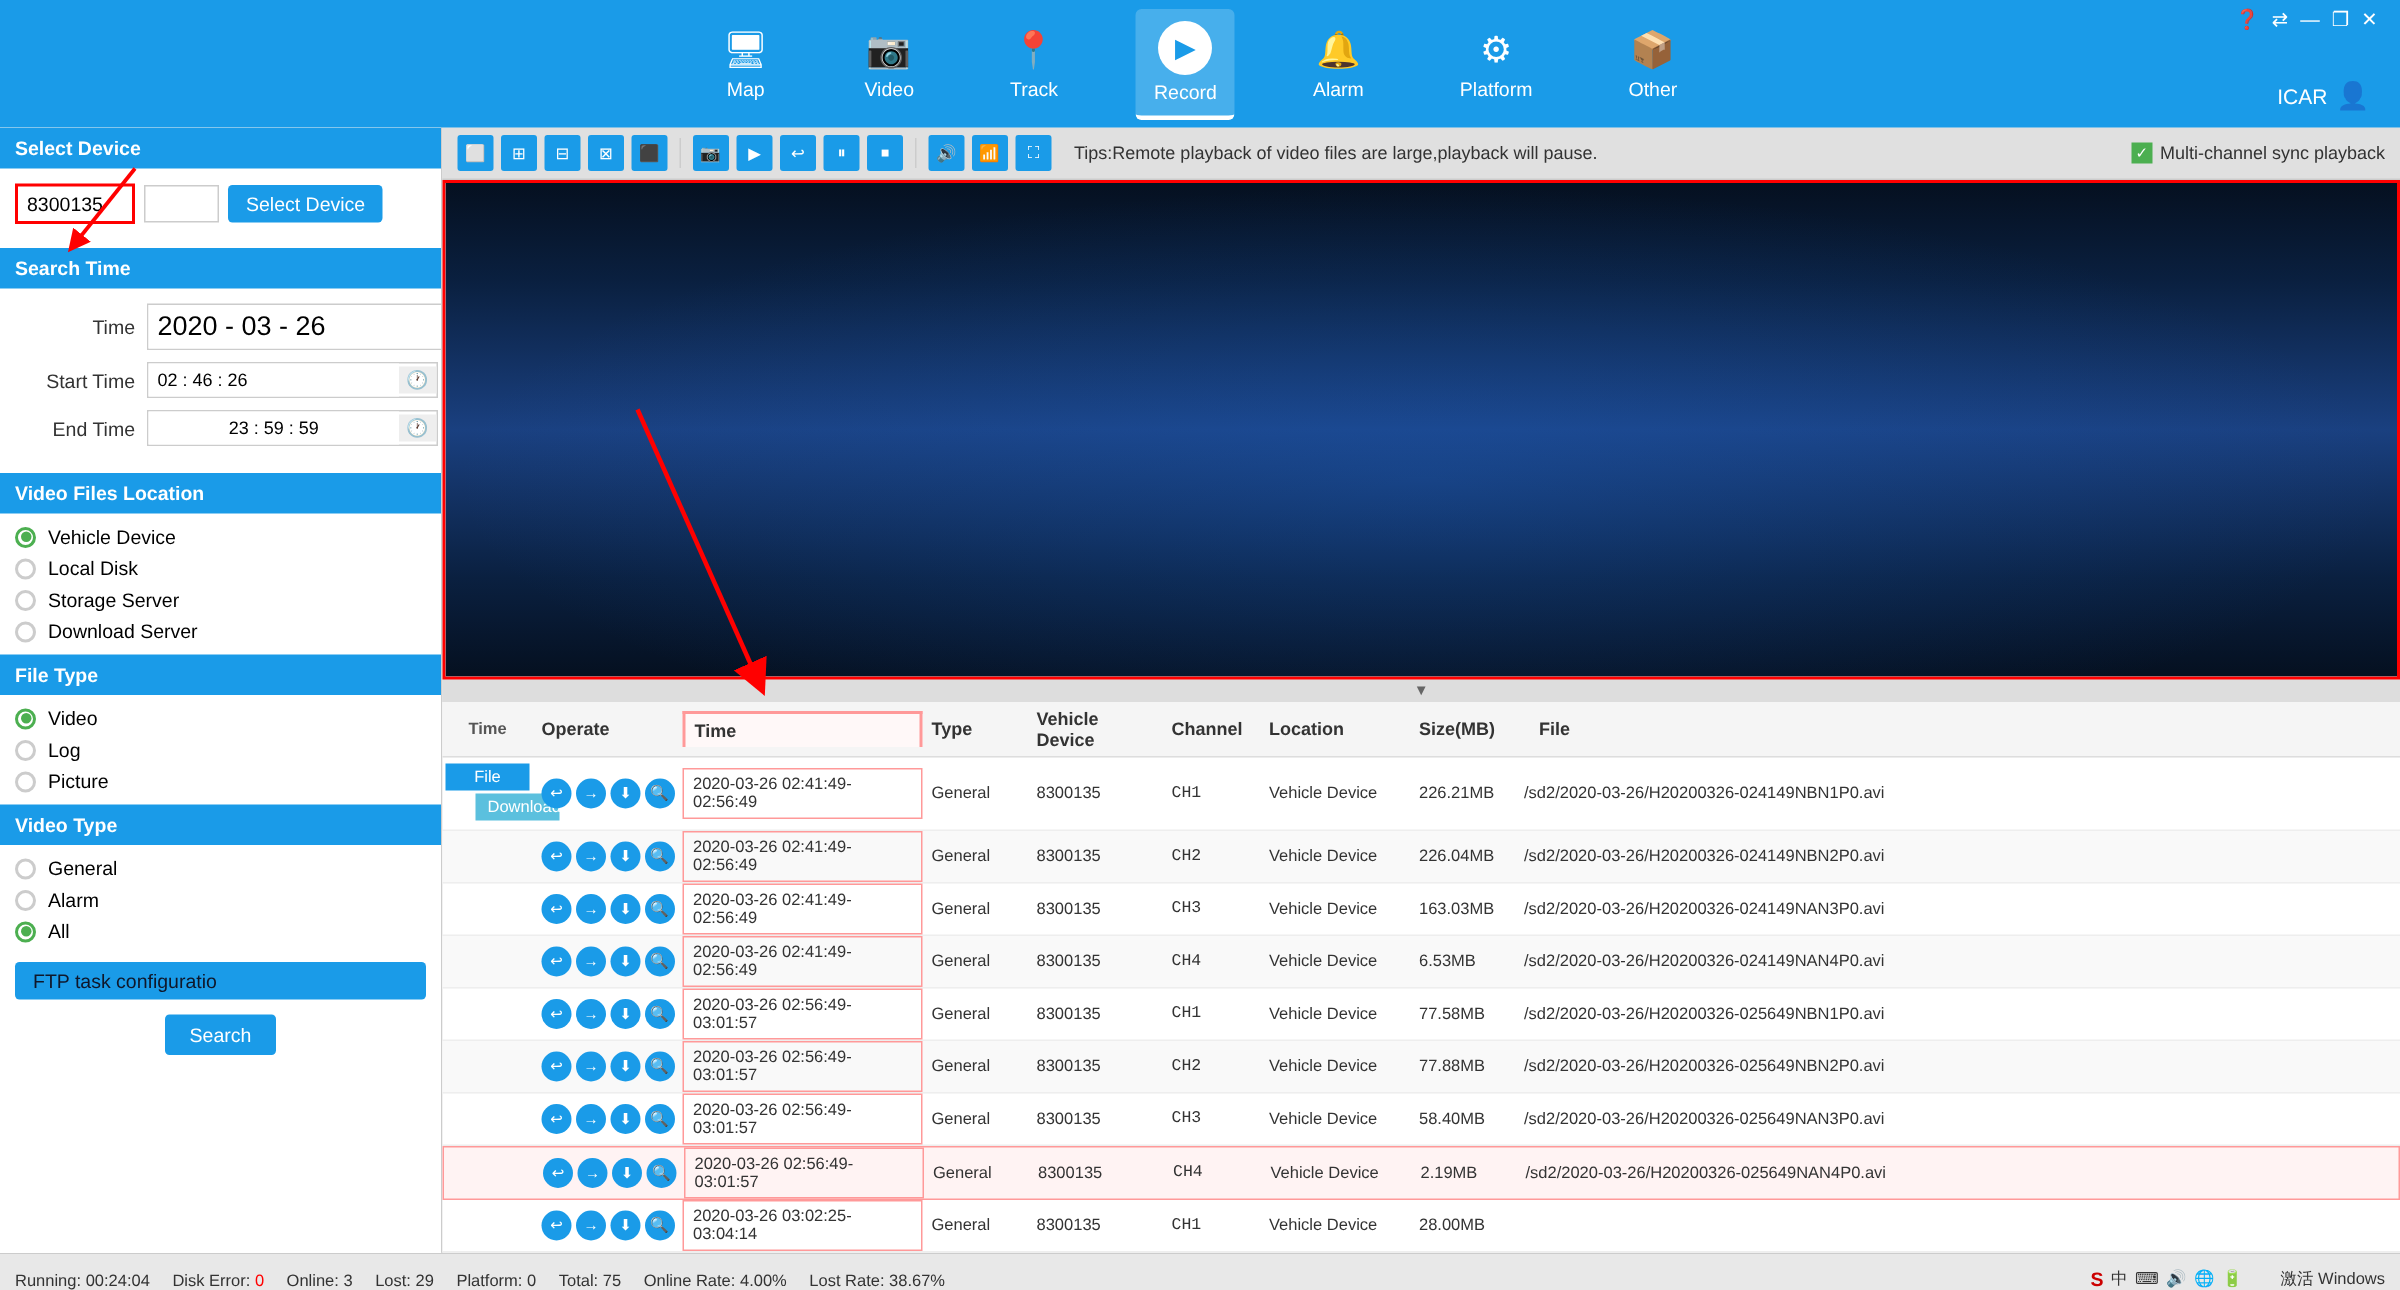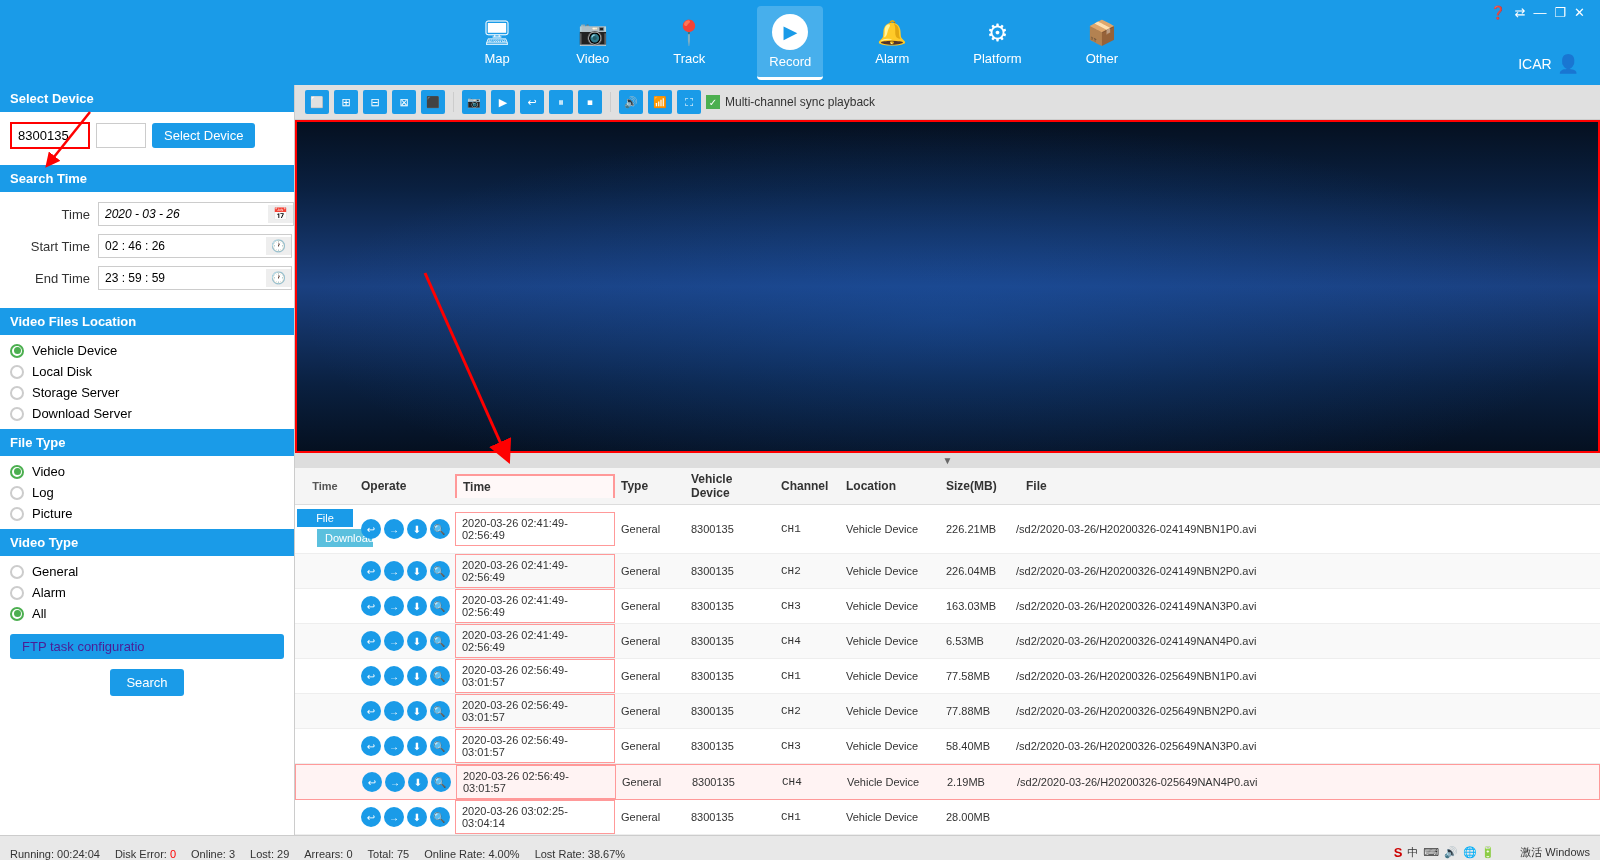--- a/index.html
+++ b/index.html
@@ -172,21 +172,21 @@
     }
     .radio-dot.green-active::after {
       content: '';
       width: 7px;
       height: 7px;
       background: #4CAF50;
       border-radius: 50%;
     }
     .ftp-btn {
       background: #1a9be8;
-      color: #4c1d95;
+      color: #0f172a;
       border: none;
       padding: 5px 12px;
       cursor: pointer;
       font-size: 13px;
       border-radius: 3px;
       margin: 5px 10px;
       width: calc(100% - 20px);
       text-align: left;
     }
     .search-btn {
@@ -435,35 +435,35 @@
       </div>
     </div>
 
     <div class="section-header">
       <span>Search Time</span>
     </div>
     <div class="section-body">
       <div class="form-row">
         <span class="form-label">Time</span>
         <div class="form-input-with-icon">
-          <input type="text" value="2020 - 03 - 26" style="border: none; padding: 4px 6px; font-size: 12px; flex: 1 1 0%; outline: none; font-style: italic;">
+          <input type="text" value="2020 - 03 - 26" style="border: none; padding: 4px 6px; font-size: 18px; flex: 1 1 0%; outline: none;">
           <button class="calendar-btn">📅</button>
         </div>
       </div>
       <div class="form-row">
         <span class="form-label">Start Time</span>
         <div class="form-input-with-icon">
           <input type="text" value="02 : 46 : 26" style="border: none; padding: 4px 6px; font-size: 12px; flex: 1 1 0%; outline: none;">
           <button class="calendar-btn">🕐</button>
         </div>
       </div>
       <div class="form-row">
         <span class="form-label">End Time</span>
         <div class="form-input-with-icon">
-          <input type="text" value="23 : 59 : 59" style="border: none; padding: 4px 6px; font-size: 12px; flex: 1 1 0%; outline: none;">
+          <input type="text" value="23 : 59 : 59" style="border: none; padding: 4px 6px; font-size: 12px; flex: 1 1 0%; outline: none; text-align: center;">
           <button class="calendar-btn">🕐</button>
         </div>
       </div>
     </div>
 
     <div class="section-header">
       <span>Video Files Location</span>
     </div>
     <div class="radio-group">
       <div class="radio-item">
@@ -536,20 +536,21 @@
       <div class="divider"></div>
       <button class="tool-btn">📷</button>
       <button class="tool-btn">▶</button>
       <button class="tool-btn">↩</button>
       <button class="tool-btn">⏸</button>
       <button class="tool-btn">⏹</button>
       <div class="divider"></div>
       <button class="tool-btn">🔊</button>
       <button class="tool-btn">📶</button>
       <button class="tool-btn">⛶</button>
+      <span class="tip-text">Tips:Remote playback of video files are large,playback will pause.</span>
       <div class="sync-check">
         <div class="check-box">✓</div>
         <span>Multi-channel sync playback</span>
       </div>
     </div>
 
     <div class="video-area">
       <div class="video-gradient"></div>
     </div>
 
@@ -744,21 +745,21 @@
   </span>
   <span>
     <span>Online:</span>
     <span>3</span>
   </span>
   <span>
     <span>Lost:</span>
     <span>29</span>
   </span>
   <span>
-    <span>Arrears:</span>
+    <span>Platform:</span>
     <span>0</span>
   </span>
   <span>
     <span>Total:</span>
     <span>75</span>
   </span>
   <span>
     <span>Online Rate:</span>
     <span>4.00%</span>
   </span>

